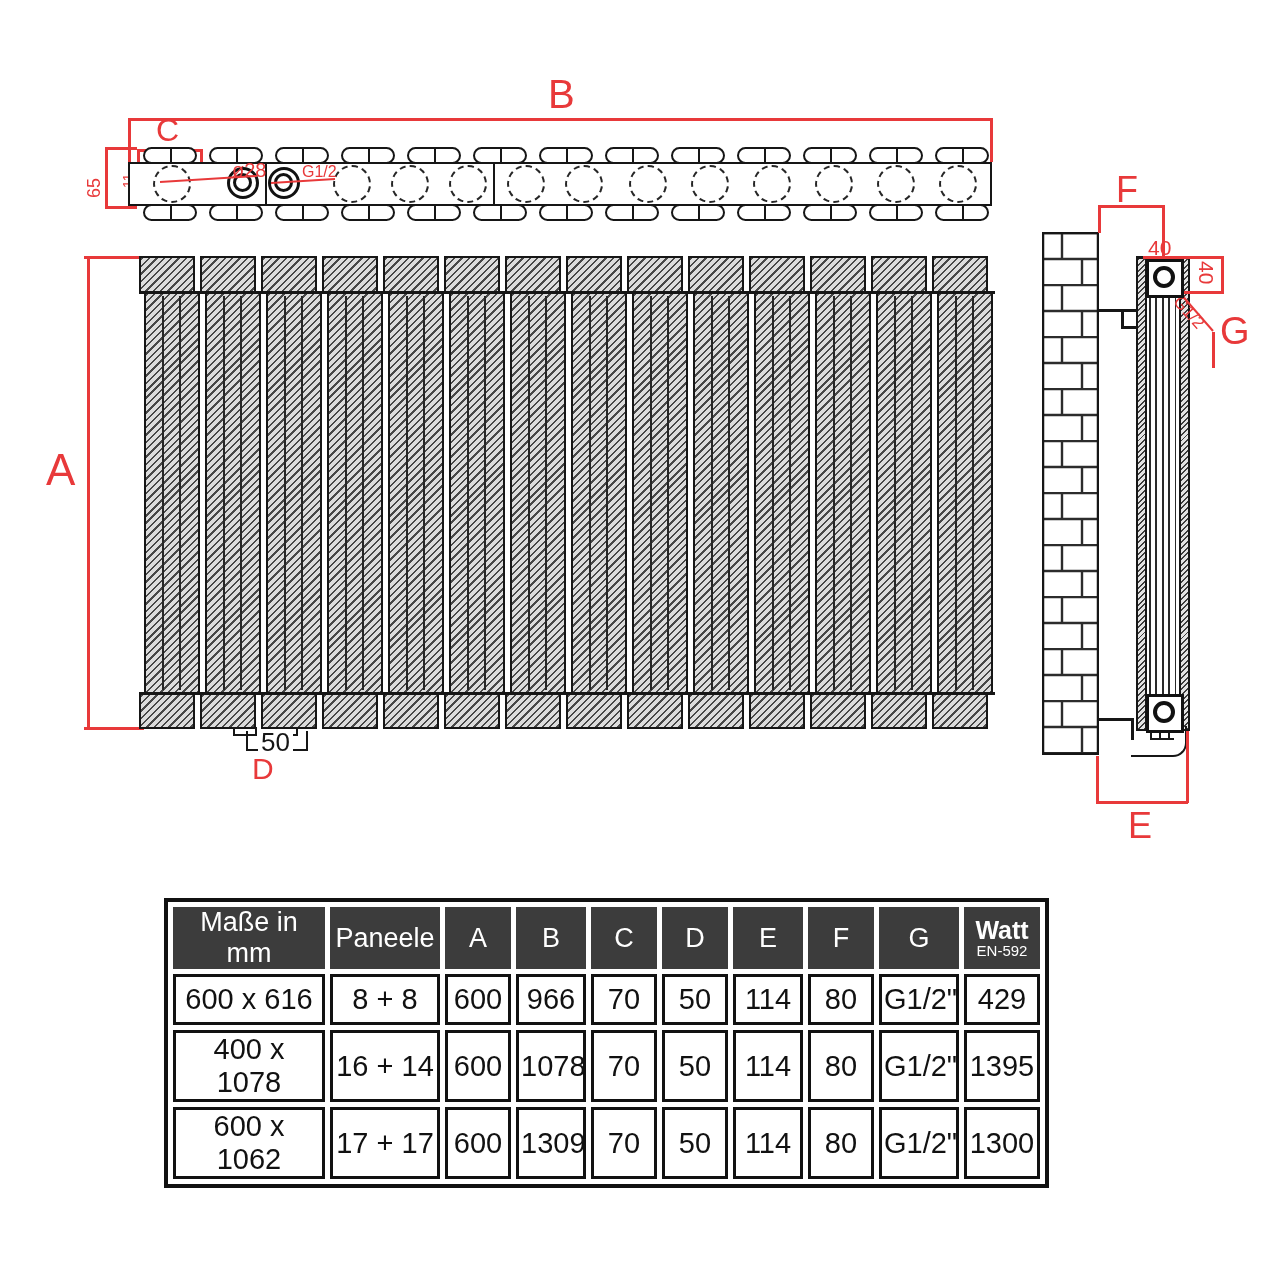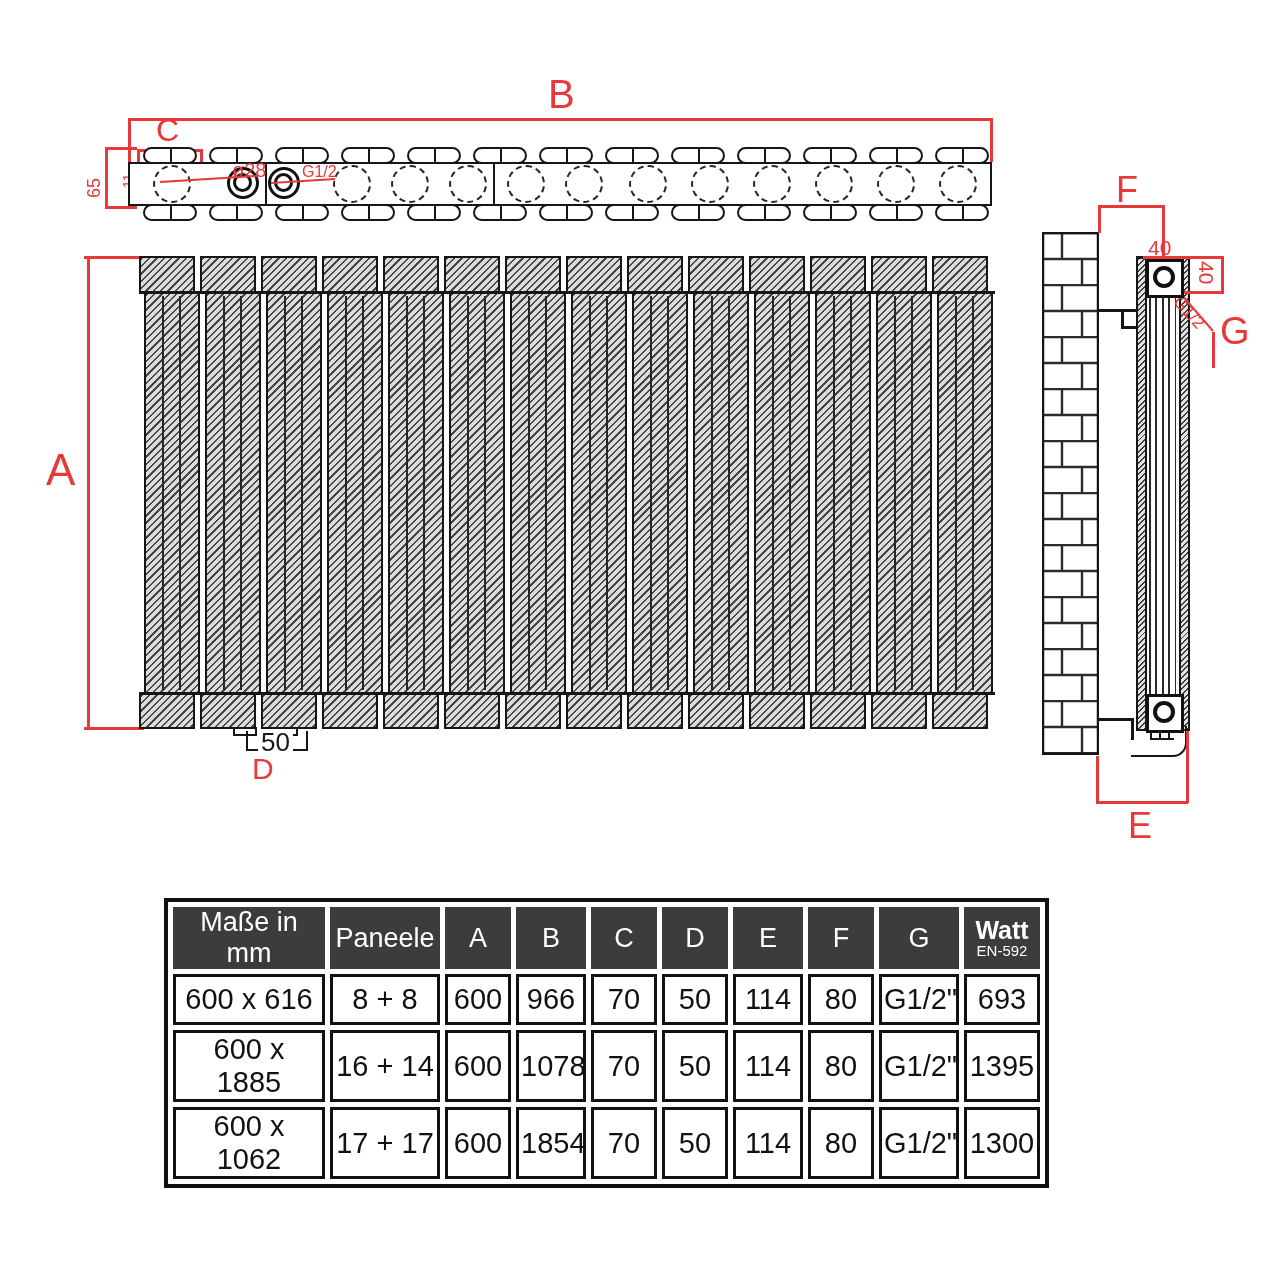--- a/index.html
+++ b/index.html
@@ -277,39 +277,39 @@
           <tr>
             <td>600 x 616</td>
             <td>8 + 8</td>
             <td>600</td>
             <td>966</td>
             <td>70</td>
             <td>50</td>
             <td>114</td>
             <td>80</td>
             <td>G1/2"</td>
-            <td>693</td>
+            <td>429</td>
           </tr>
           <tr>
-            <td>600 x 1885</td>
+            <td>400 x 1078</td>
             <td>16 + 14</td>
             <td>600</td>
             <td>1078</td>
             <td>70</td>
             <td>50</td>
             <td>114</td>
             <td>80</td>
             <td>G1/2"</td>
             <td>1395</td>
           </tr>
           <tr>
             <td>600 x 1062</td>
             <td>17 + 17</td>
             <td>600</td>
-            <td>1854</td>
+            <td>1309</td>
             <td>70</td>
             <td>50</td>
             <td>114</td>
             <td>80</td>
             <td>G1/2"</td>
             <td>1300</td>
           </tr>
         </tbody>
     </table>
   </div>

